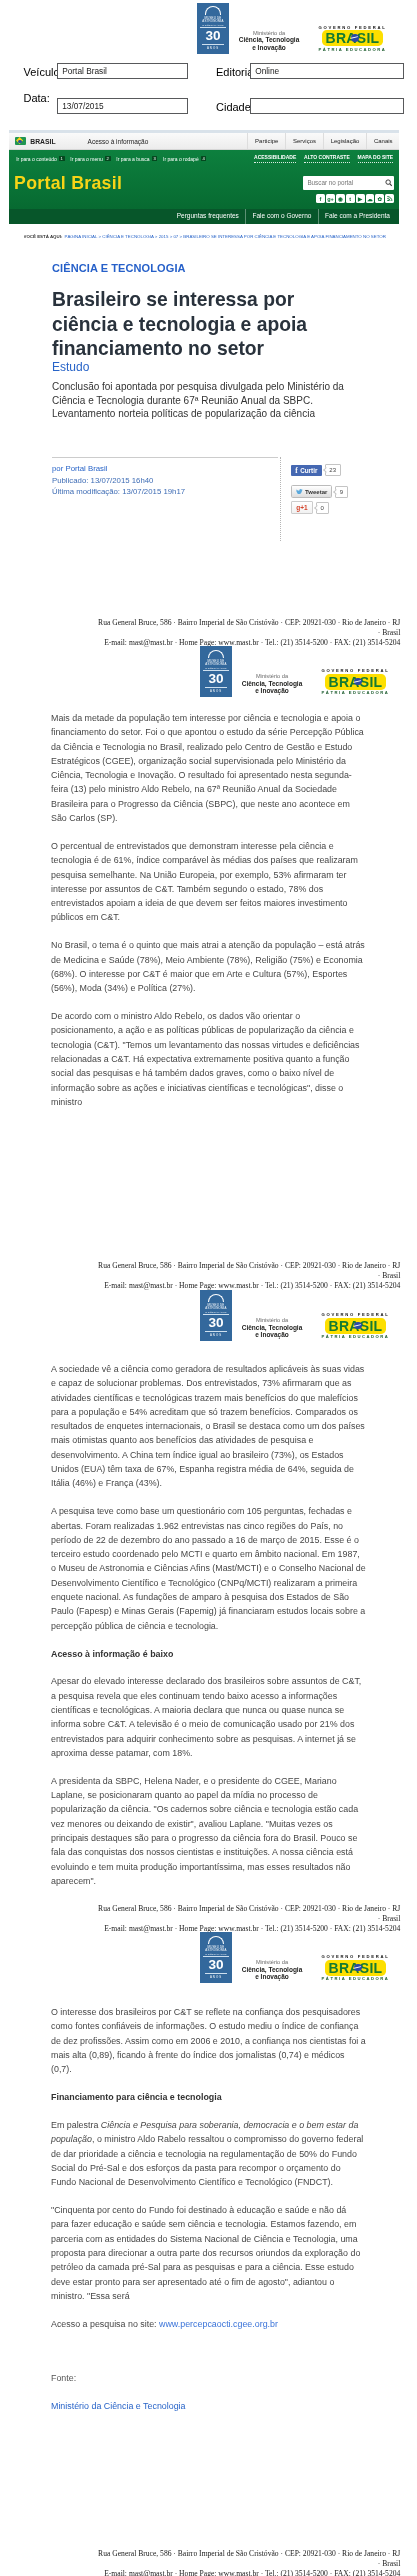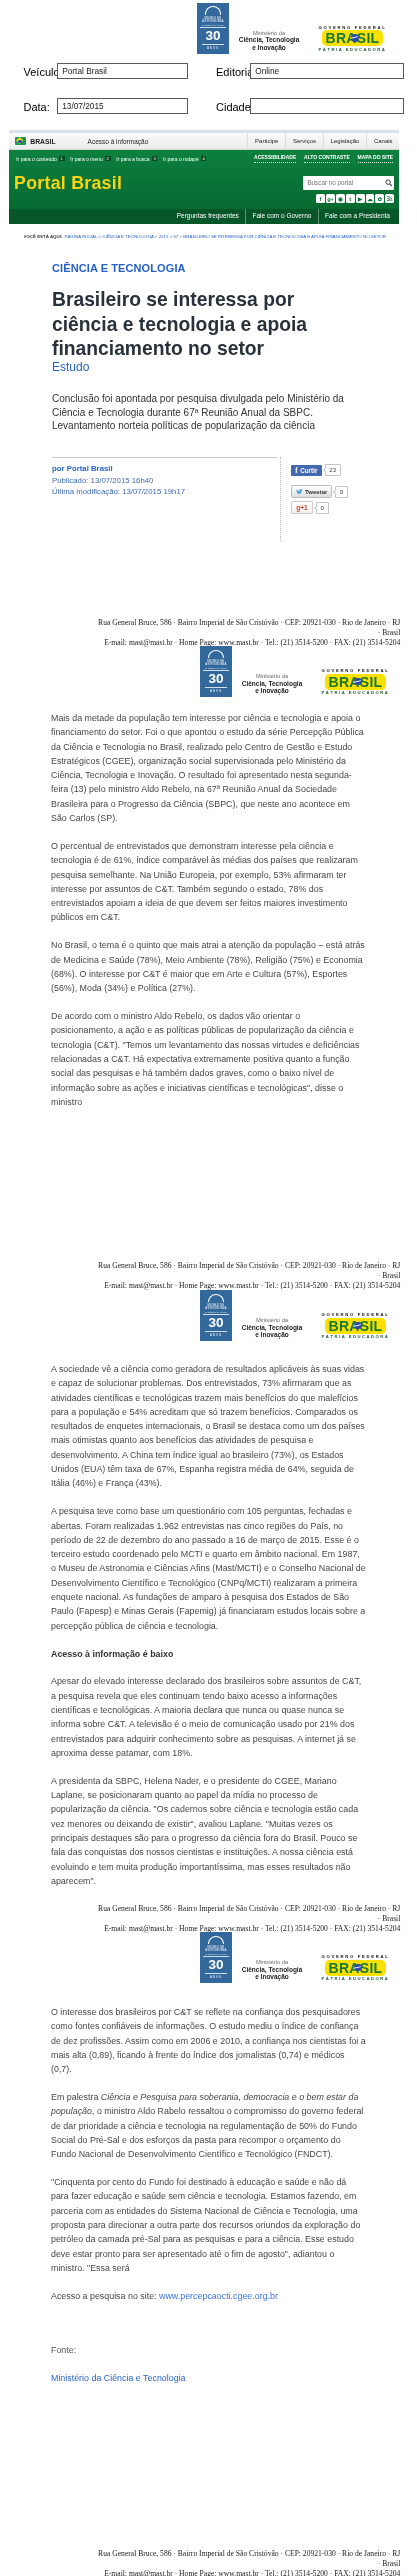--- a/index.html
+++ b/index.html
@@ -54,25 +54,25 @@
   .darkbar{height:14.6px;background:#07562a;display:flex;justify-content:flex-end;align-items:center;color:#fff;font-size:6.5px;padding-right:3.1px}
   .darkbar span{padding:0 6.3px;line-height:14.6px}
   .darkbar span + span{border-left:0.5px solid rgba(255,255,255,.35)}
 
   
   .breadcrumb{position:absolute;left:23.5px;top:234px;width:373px;font-size:4.4px;color:#2864c8;white-space:nowrap;overflow:hidden}
   .bc-label{color:#333;font-weight:bold;margin-right:2.1px}
   .category{position:absolute;left:52px;top:262px;font-size:11px;font-weight:bold;color:#2660c9;letter-spacing:0.1px}
   .headline{position:absolute;left:52px;top:288px;width:292px;font-size:19.3px;line-height:24.5px;font-weight:bold;color:#29323c}
   .tag{position:absolute;left:52px;top:360px;font-size:12px;color:#2864c8}
-  .desc{position:absolute;left:52px;top:392px;width:313px;font-size:10px;line-height:13.6px;color:#333}
+  .desc{position:absolute;left:52px;top:380px;width:313px;font-size:10px;line-height:13.6px;color:#333}
   .hline{position:absolute;left:52px;top:457px;width:226px;border-top:0.5px solid #ccc}
   .vdots{position:absolute;left:280px;top:457px;height:84px;border-left:0.5px dotted #b5b5b5}
   .byline{position:absolute;left:52px;top:463px;font-size:7.8px;line-height:11.7px}
-  .by{font-weight:bold;color:#2864c8}
+  .by{font-weight:normal;color:#2864c8}
   .pub,.mod{color:#3f6db5}
   .socrow{position:absolute;display:flex;align-items:center;gap:3.1px}
   .fbbtn{height:11px;background:#4568b2;color:#fff;font-size:6.3px;font-weight:bold;border-radius:1px;display:flex;align-items:center;padding:0 4.2px;gap:2.6px}
   .fbf{font-family:"Liberation Serif",serif;font-size:7.3px;font-weight:bold}
   .bubble{position:relative;height:10px;border:0.5px solid #c4c4c4;border-radius:1px;background:#fff;font-size:6px;color:#444;display:flex;align-items:center;padding:0 3.7px}
   .bubble::before{content:"";position:absolute;left:-2.1px;top:3.1px;width:3.1px;height:3.1px;background:#fff;border-left:0.5px solid #c4c4c4;border-bottom:0.5px solid #c4c4c4;transform:rotate(45deg)}
   .twbtn{height:11px;border:0.5px solid #bbb;border-radius:1.6px;background:linear-gradient(#fff,#dedede);color:#333;font-size:6px;font-weight:bold;display:flex;align-items:center;padding:0 3.7px;gap:2.1px}
   .gpbtn{height:11px;border:0.5px solid #ccc;border-radius:1px;background:linear-gradient(#fff,#f1f1f1);font-size:6.5px;font-weight:bold;display:flex;align-items:center;padding:0 4.2px;color:#d5452c}
 
   
@@ -115,21 +115,21 @@
     <div class="gov-top">GOVERNO FEDERAL</div>
     <div class="gov-word"><span class="gov-brasil">BRASIL</span><span class="gov-circle"></span></div>
     <div class="gov-bottom">PÁTRIA EDUCADORA</div>
   </div>
 </div>
 
 <span class="f-label" style="left:23.5px;top:66px">Veículo:</span>
 <input class="f-input" style="left: 57px; top: 63px; width: 131px;" value="Portal Brasil">
 <span class="f-label" style="left:216px;top:66px">Editoria:</span>
 <input class="f-input" style="left: 250px; top: 63px; width: 154px;" value="Online">
-<span class="f-label" style="left:23.5px;top:101px">Data:</span>
+<span class="f-label" style="left:23.5px;top:92px">Data:</span>
 <input class="f-input" style="left: 57px; top: 98px; width: 131px;" value="13/07/2015">
 <span class="f-label" style="left:216px;top:101px">Cidade:</span>
 <input class="f-input" style="left: 250px; top: 98px; width: 154px;" value="">
 
 <div class="shot">
   <div class="strip"></div>
   <div class="topbar">
     <span class="flag"></span>
     <span class="tb-brand">BRASIL</span>
     <span class="tb-info">Acesso à informação</span>
@@ -325,20 +325,21 @@
   </div>
   <div class="gov-logo">
     <div class="gov-top">GOVERNO FEDERAL</div>
     <div class="gov-word"><span class="gov-brasil">BRASIL</span><span class="gov-circle"></span></div>
     <div class="gov-bottom">PÁTRIA EDUCADORA</div>
   </div>
 </div>
 
 <div class="bodycol pg4">
   <p>O interesse dos brasileiros por C&amp;T se reflete na confiança dos pesquisadores como fontes confiáveis de informações. O estudo mediu o índice de confiança de dez profissões. Assim como em 2006 e 2010, a confiança nos cientistas foi a mais alta (0,89), ficando à frente do índice dos jornalistas (0,74) e médicos (0,7).</p>
+  <h3>Financiamento para ciência e tecnologia</h3>
   <p><span>Em palestra </span><em class="sp">Ciência e Pesquisa para soberania, democracia e o bem estar da população</em><span>, o ministro Aldo Rabelo ressaltou o compromisso do governo federal de dar prioridade a ciência e tecnologia na regulamentação de 50% do Fundo Social do Pré-Sal e dos esforços da pasta para recompor o orçamento do Fundo Nacional de Desenvolvimento Científico e Tecnológico (FNDCT).</span></p>
   <p>"Cinquenta por cento do Fundo foi destinado à educação e saúde e não dá para fazer educação e saúde sem ciência e tecnologia. Estamos fazendo, em parceria com as entidades do Sistema Nacional de Ciência e Tecnologia, uma proposta para direcionar a outra parte dos recursos oriundos da exploração do petróleo da camada pré-Sal para as pesquisas e para a ciência. Esse estudo deve estar pronto para ser apresentado até o fim de agosto", adiantou o ministro. "Essa será</p>
   <p><span>Acesso a pesquisa no site: </span><span class="blink">www.percepcaocti.cgee.org.br</span></p>
   <p class="fonte">Fonte:</p>
   <p><span class="srclink">Ministério da Ciência e Tecnologia</span></p>
 </div>
 
 <div class="clip-footer" style="top:2549px">
   <div>Rua General Bruce, 586 · Bairro Imperial de São Cristóvão · CEP: 20921-030 · Rio de Janeiro · RJ · Brasil</div>
   <div>E-mail: mast@mast.br · Home Page: www.mast.br · Tel.: (21) 3514-5200 · FAX: (21) 3514-5204</div>

